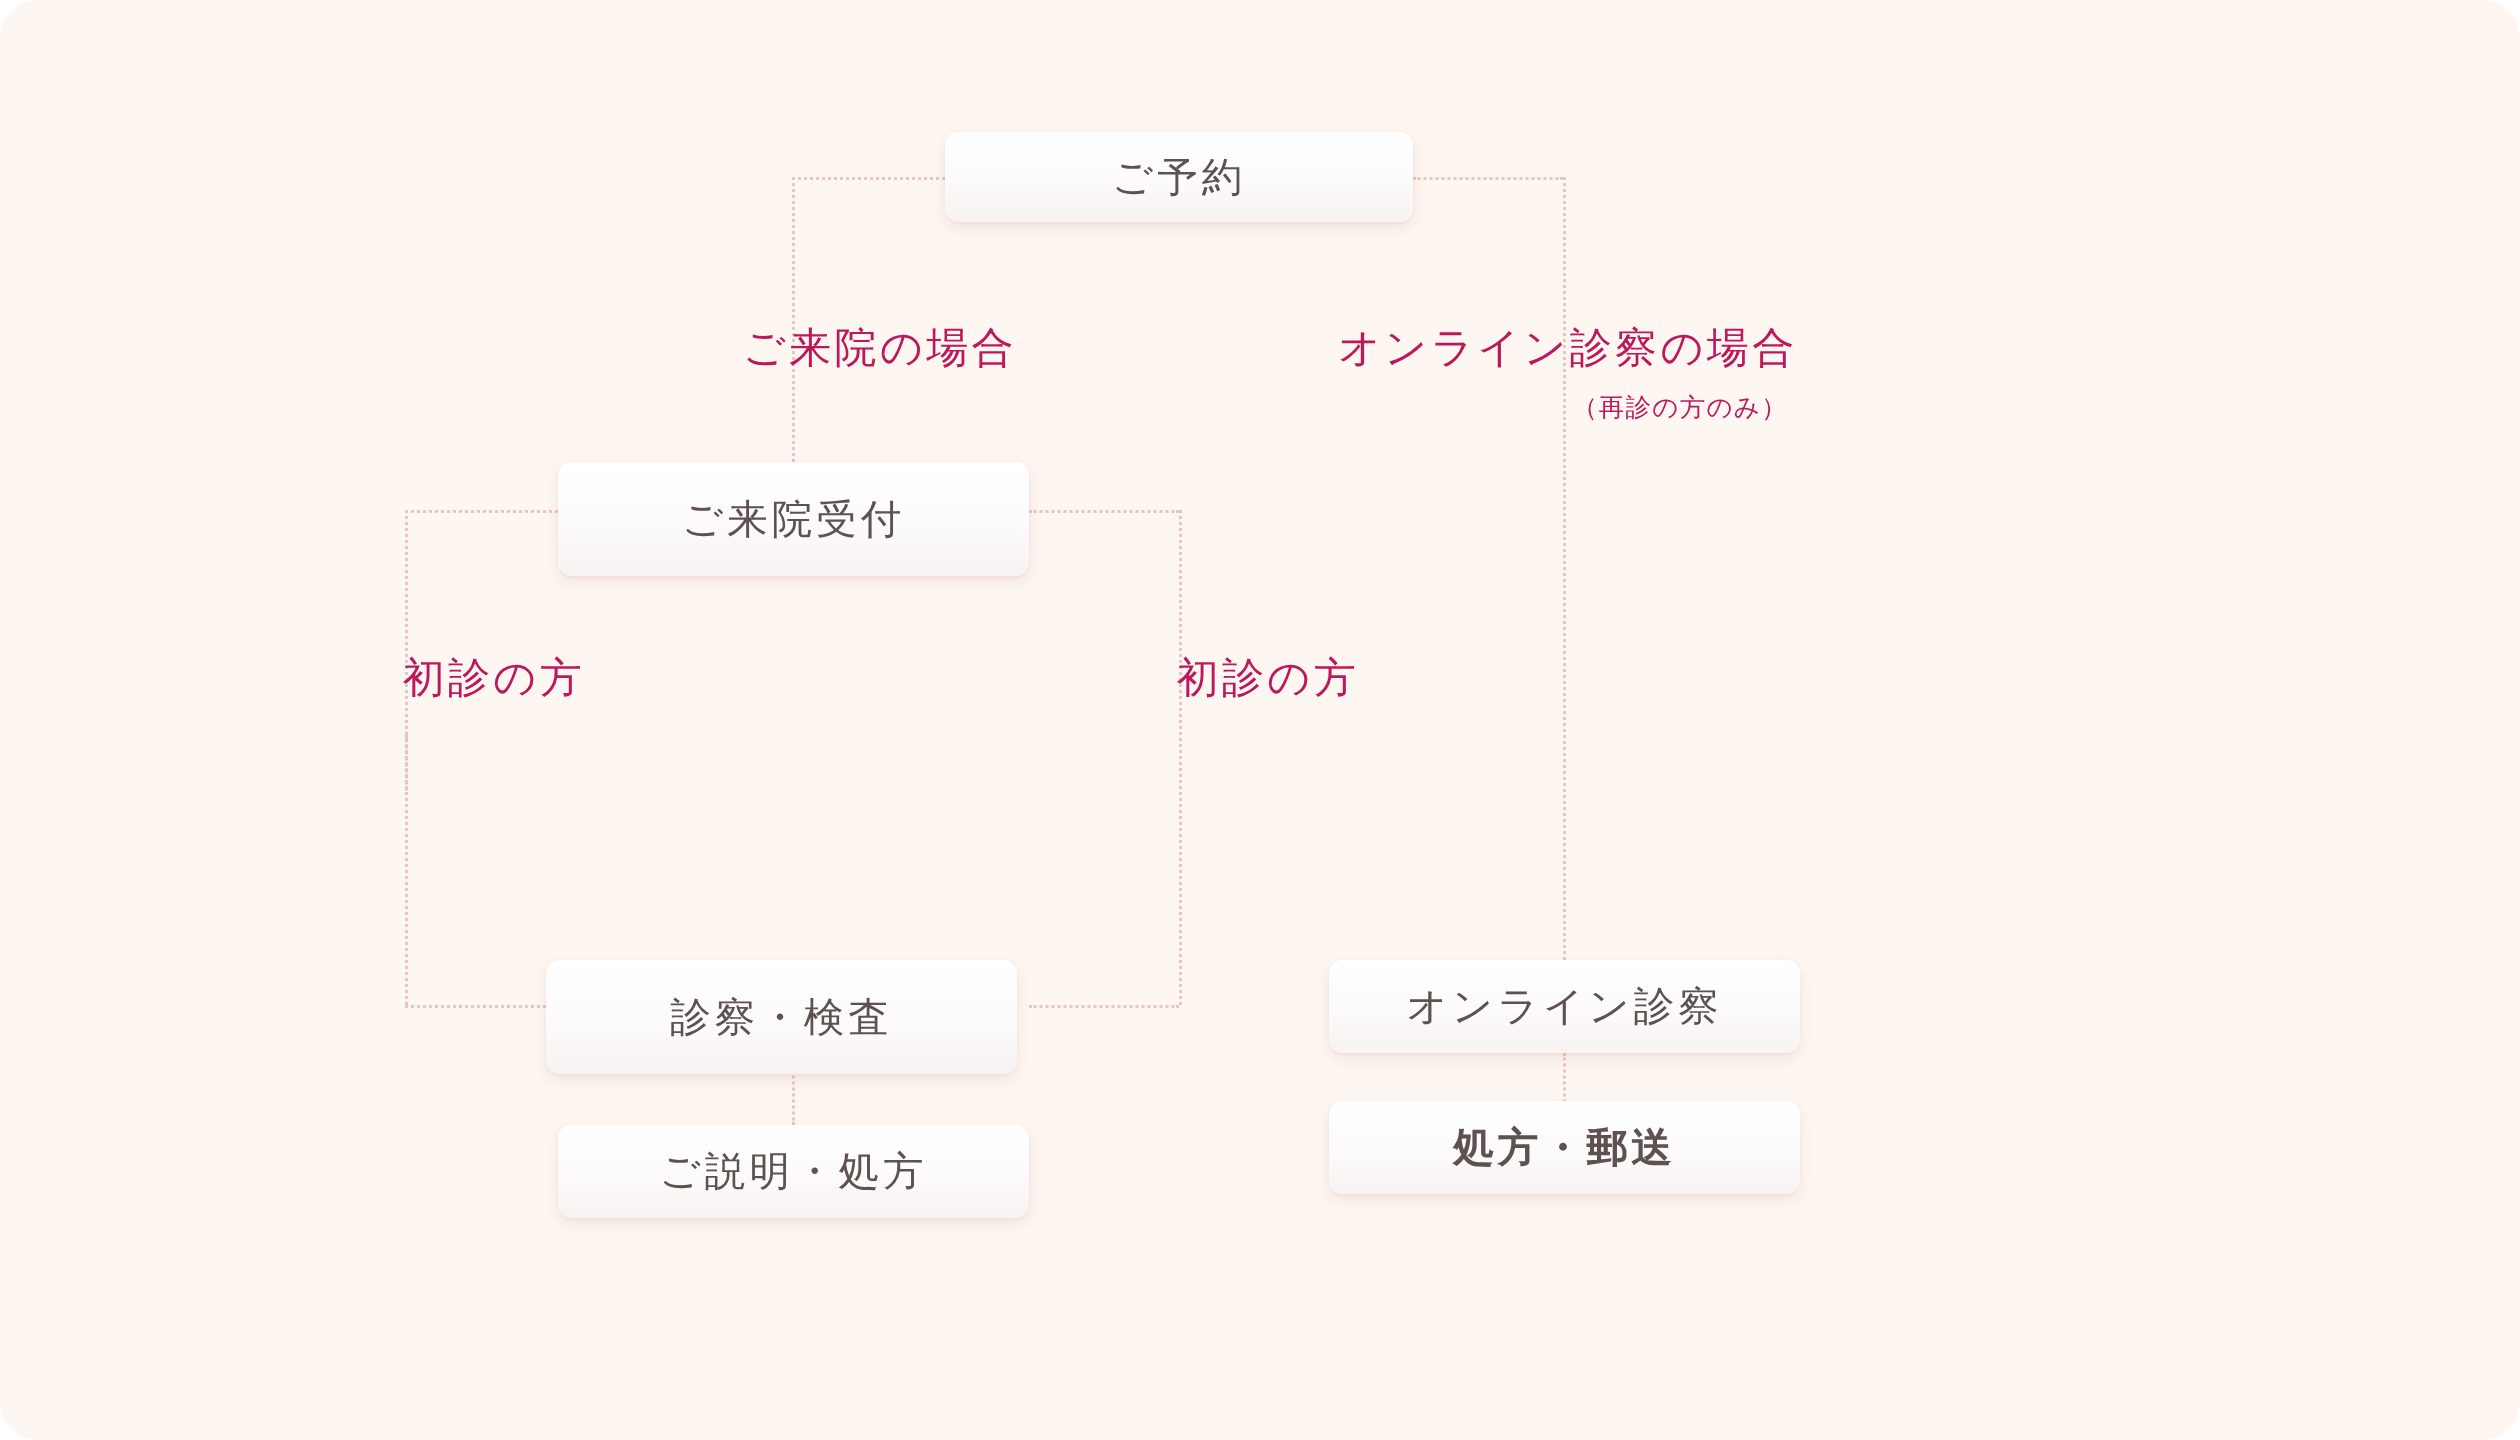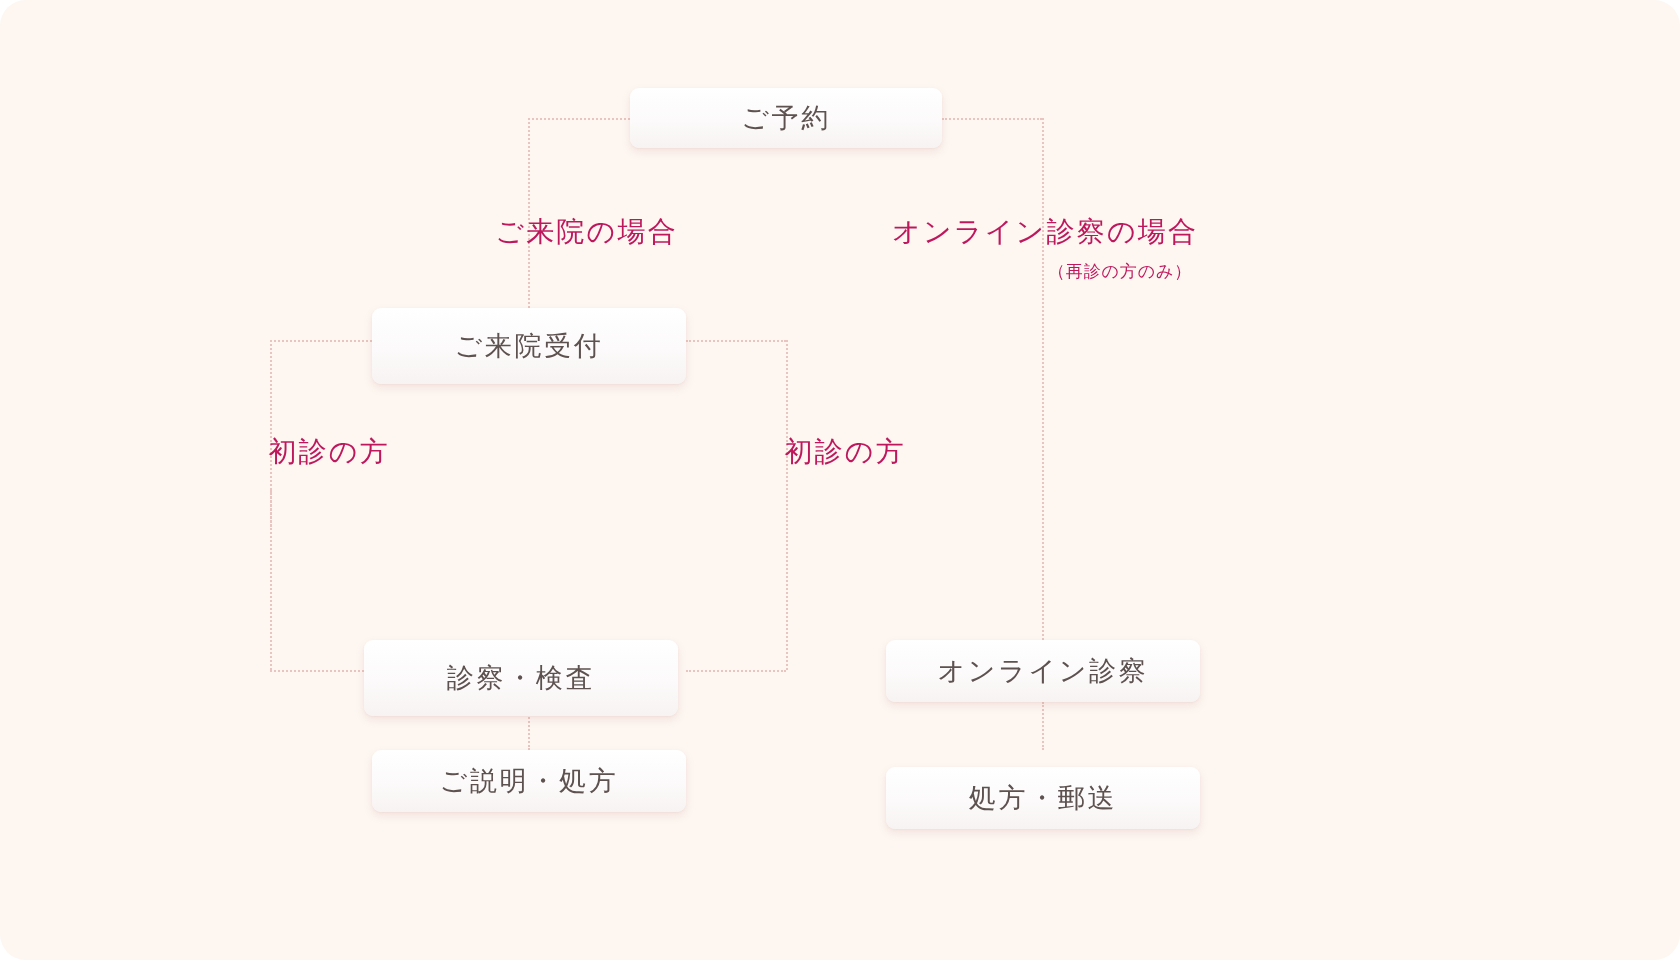--- a/index.html
+++ b/index.html
@@ -108,21 +108,21 @@
   </div>
 
   <div class="node" style="left:372px; top:750px; width:314px; height:62px;">
     <span>ご説明・処方</span>
   </div>
 
   <div class="node" style="left:886px; top:640px; width:314px; height:62px;">
     <span>オンライン診察</span>
   </div>
 
-  <div class="node" style="left:886px; top:767px; width:314px; height:62px;">
+  <div class="node" style="left:886px; top:734px; width:314px; height:62px;font-weight:bold;">
     <span>処方・郵送</span>
   </div>
 
   <div class="caption" style="left:378px; top:213px; width:300px;">
     <span>ご来院の場合</span>
   </div>
 
   <div class="caption" style="left:892px; top:213px; width:300px;">
     <span>オンライン診察の場合</span>
     <span class="sub">（再診の方のみ）</span>

